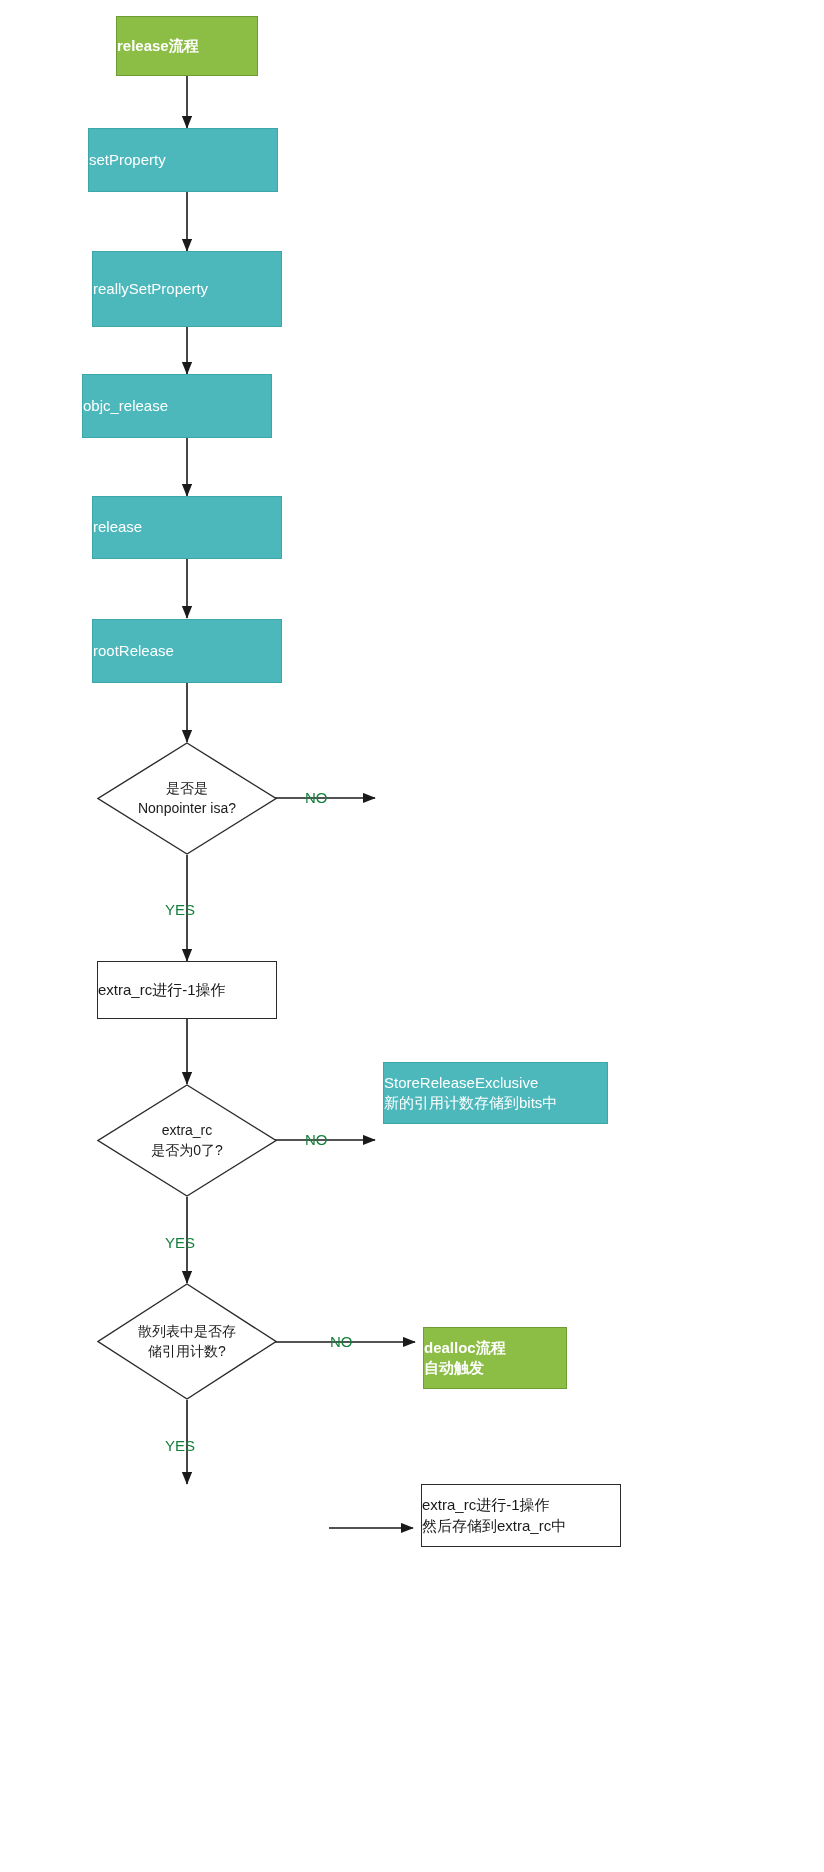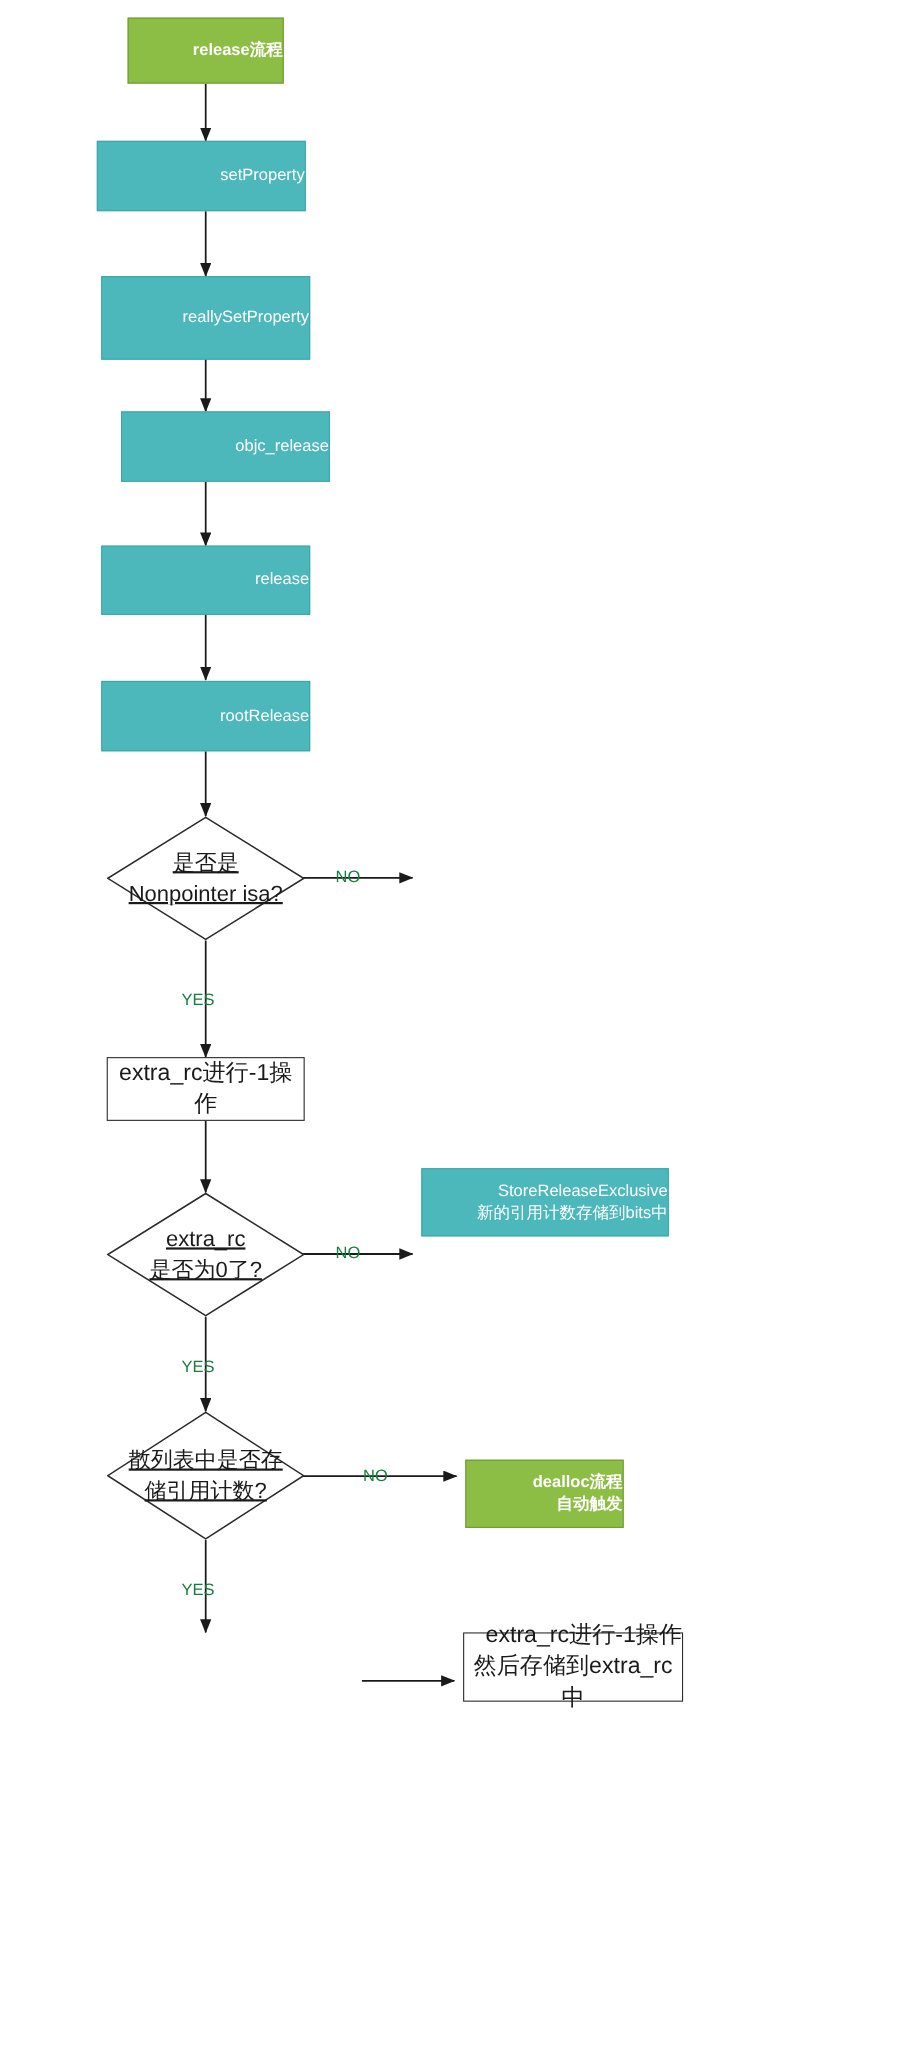--- a/index.html
+++ b/index.html
@@ -15,41 +15,41 @@
     width: 824px;
     height: 1872px;
     background: #ffffff;
     overflow: hidden;
   }
   .node {
     position: absolute;
     box-sizing: border-box;
     display: flex;
     flex-direction: column;
-    align-items: flex-end;
+    align-items: flex-start;
     justify-content: center;
     text-align: center;
     line-height: 1.35;
   }
   .node.process {
     border: 1px solid #3aa8ab;
     color: #ffffff;
     font-size: 15px;
   }
   .node.terminal {
     border: 1px solid #6f9b34;
     color: #ffffff;
     font-size: 15px;
     font-weight: bold;
   }
   .node.plain {
     border: 1px solid #2b2b2b;
     background: #ffffff;
     color: #1a1a1a;
-    font-size: 21px;
+    font-size: 15px;
   }
   .node .line2 {
     display: block;
   }
   .diamond-wrap {
     position: absolute;
     box-sizing: border-box;
   }
   .diamond-shape {
     position: absolute;
@@ -62,24 +62,23 @@
     position: absolute;
     left: 0;
     top: 0;
     width: 100%;
     height: 100%;
     display: flex;
     flex-direction: column;
     align-items: center;
     justify-content: center;
     text-align: left;
-    font-size: 20px;
+    font-size: 14px;
     color: #1a1a1a;
     line-height: 1.4;
-    text-decoration: underline;
   }
   .edge-label {
     position: absolute;
     font-size: 15px;
     color: #15803d;
     white-space: nowrap;
   }
   svg.links {
     position: absolute;
     left: 0;
@@ -123,21 +122,21 @@
   </div>
 
   <div class="node process" style="left:88px; top:128px; width:190px; height:64px; background:#4cb8bc;">
     <span>setProperty</span>
   </div>
 
   <div class="node process" style="left:92px; top:251px; width:190px; height:76px; background:#4cb8bc;">
     <span>reallySetProperty</span>
   </div>
 
-  <div class="node process" style="left:110px; top:374px; width:190px; height:64px; background:#4cb8bc;">
+  <div class="node process" style="left:82px; top:374px; width:190px; height:64px; background:#4cb8bc;">
     <span>objc_release</span>
   </div>
 
   <div class="node process" style="left:92px; top:496px; width:190px; height:63px; background:#4cb8bc;">
     <span>release</span>
   </div>
 
   <div class="node process" style="left:92px; top:619px; width:190px; height:64px; background:#4cb8bc;">
     <span>rootRelease</span>
   </div>

